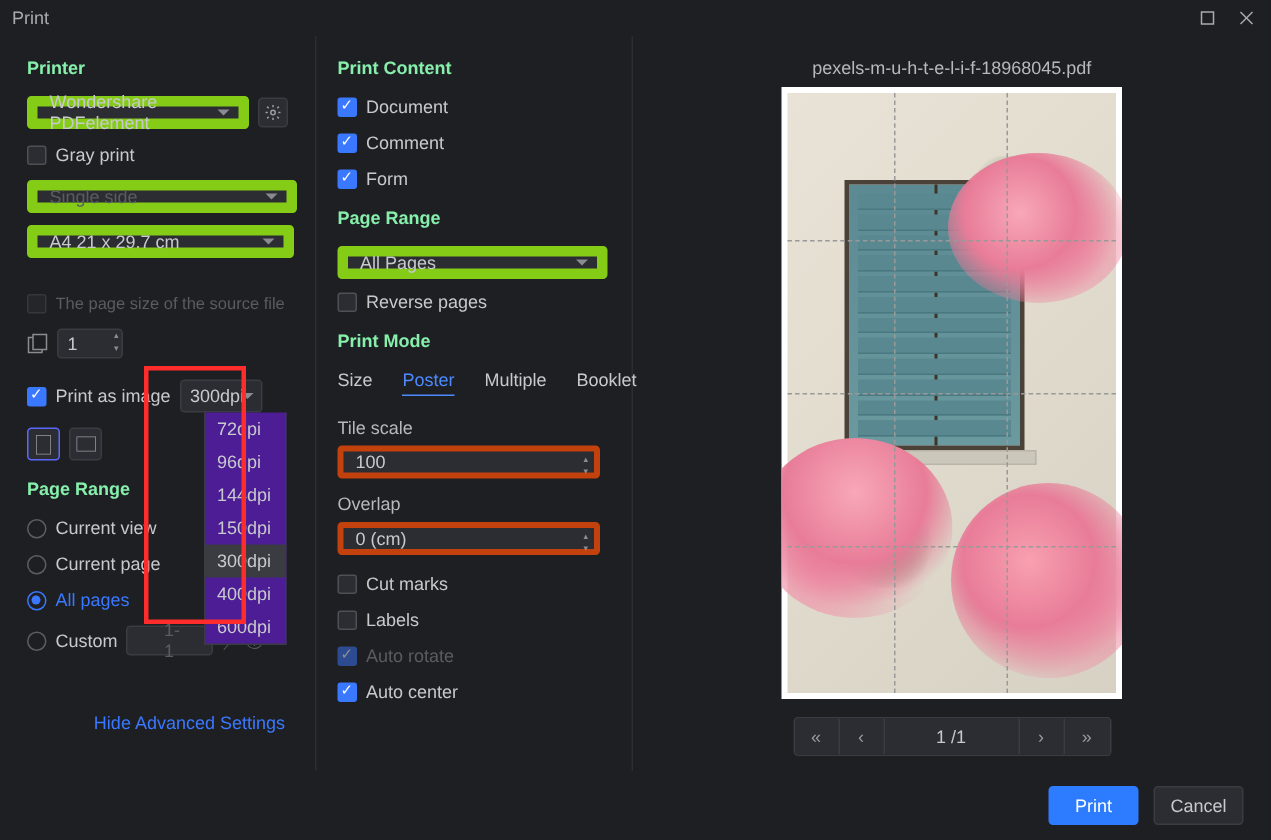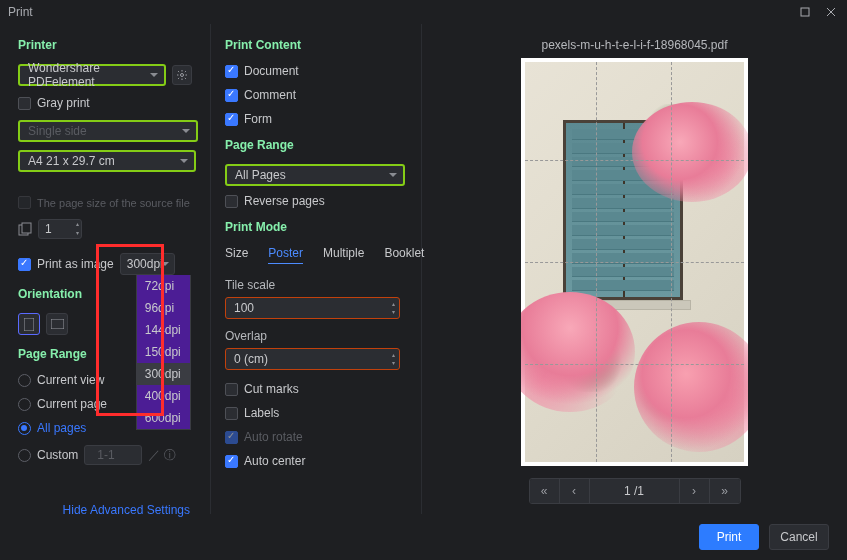--- a/index.html
+++ b/index.html
@@ -6,44 +6,44 @@
   body { background: #1e1f22; color: #c8c9cc; font-size: 12px; width: 847px; height: 560px; overflow: hidden; }
   .titlebar { display: flex; align-items: center; justify-content: space-between; height: 24px; padding: 0 8px; color: #a9abb0; }
   .titlebar-right { display: flex; gap: 10px; }
   .win-btn { width: 16px; height: 16px; display: flex; align-items: center; justify-content: center; cursor: pointer; }
   .main { display: flex; height: calc(100% - 24px - 46px); }
   .col1 { width: 210px; padding: 14px 14px 0 18px; }
   .col2 { width: 212px; padding: 14px 6px 0 14px; border-left: 1px solid #2b2d32; border-right: 1px solid #2b2d32; }
   .col3 { flex: 1; display: flex; flex-direction: column; align-items: center; padding: 14px 0 0 0; position: relative; }
   .section-title { font-weight: 600; color: #86efac; margin-bottom: 12px; }
   .row { display: flex; align-items: center; gap: 6px; margin-bottom: 10px; }
-  .select { position: relative; background: #2b2d32; border: 2px solid #84cc16; border-radius: 3px; height: 22px; display: flex; align-items: center; padding: 0 18px 0 8px; color: #c8c9cc; }
+  .select { position: relative; background: #2b2d32; border: 7px solid #84cc16; border-radius: 3px; height: 22px; display: flex; align-items: center; padding: 0 18px 0 8px; color: #c8c9cc; }
   .select.disabled { color: #5a5c62; }
   .select::after { content: ''; position: absolute; right: 6px; top: 50%; transform: translateY(-50%); width: 0; height: 0; border-left: 4px solid transparent; border-right: 4px solid transparent; border-top: 4px solid #8a8c92; }
   .checkbox { width: 13px; height: 13px; border: 1px solid #4e5056; border-radius: 2px; background: #2b2d32; position: relative; flex-shrink: 0; }
   .checkbox.checked { background: #3a78ff; border-color: #3a78ff; }
   .checkbox.checked::after { content: '✓'; color: #fff; font-size: 10px; position: absolute; top: -2px; left: 1px; }
   .checkbox.disabled { opacity: 0.5; }
   .radio { width: 13px; height: 13px; border: 1.5px solid #5c5e66; border-radius: 50%; position: relative; flex-shrink: 0; }
   .radio.checked { border-color: #3a78ff; }
   .radio.checked::after { content: ''; position: absolute; width: 6px; height: 6px; background: #3a78ff; border-radius: 50%; top: 2px; left: 2px; }
   .gear-btn { width: 20px; height: 20px; border: 1px solid #3a3c42; border-radius: 3px; display: flex; align-items: center; justify-content: center; background: #2b2d32; }
   .muted { color: #5a5c62; }
   .num-input { background: #2b2d32; border: 1px solid #3a3c42; border-radius: 3px; height: 20px; width: 44px; display: flex; align-items: center; padding: 0 16px 0 6px; position: relative; }
   .num-input::after { content: '▴\A▾'; white-space: pre; position: absolute; right: 2px; top: 0; font-size: 6px; line-height: 9px; color: #8a8c92; }
   .orient-btn { width: 22px; height: 22px; border: 1px solid #3a3c42; border-radius: 3px; background: #2b2d32; display: flex; align-items: center; justify-content: center; }
   .orient-btn.active { border-color: #5a6aff; }
-  .small-input { background: #2b2d32; border: 1px solid #3a3c42; border-radius: 3px; height: 20px; width: 58px; padding: 0 12px; color: #5a5c62; display: flex; align-items: center; }
+  .small-input { background: #2b2d32; border: 1px solid #3a3c42; border-radius: 3px; height: 20px; width: 58px; padding: 0 24px; color: #5a5c62; display: flex; align-items: center; }
   .link { color: #3a78ff; }
   .advanced { text-align: right; margin-top: 38px; padding-right: 6px; }
   .mode-tabs { display: flex; gap: 20px; margin-bottom: 14px; color: #c8c9cc; }
   .mode-tab { padding-bottom: 3px; }
   .mode-tab.active { color: #4c8bff; border-bottom: 1px solid #4c8bff; }
   .field-label { color: #b6b8bc; margin-bottom: 5px; }
-  .wide-input { width: 175px; height: 22px; background: #2b2d32; border: 1px solid #c2410c; border-radius: 3px; padding: 0 18px 0 8px; display: flex; align-items: center; position: relative; }
+  .wide-input { width: 175px; height: 22px; background: #2b2d32; border: 4px solid #c2410c; border-radius: 3px; padding: 0 18px 0 8px; display: flex; align-items: center; position: relative; }
   .wide-input::after { content: '▴\A▾'; white-space: pre; position: absolute; right: 4px; top: 2px; font-size: 6px; line-height: 8px; color: #8a8c92; }
   .preview-title { color: #b6b8bc; margin-bottom: 6px; }
   .preview { width: 227px; height: 408px; background: #fff; position: relative; overflow: hidden; }
   .preview-img { position: absolute; inset: 4px; }
   .grid-line-v { position: absolute; top: 4px; bottom: 4px; border-left: 1px dashed #999; }
   .grid-line-h { position: absolute; left: 4px; right: 4px; border-top: 1px dashed #999; }
   .pager { display: flex; align-items: center; gap: 0; margin-top: 12px; border: 1px solid #3a3c42; border-radius: 3px; overflow: hidden; }
   .pager-btn { width: 30px; height: 24px; background: #2b2d32; display: flex; align-items: center; justify-content: center; border-right: 1px solid #3a3c42; color: #9a9ca2; }
   .pager-btn:last-child { border-right: none; }
   .pager-mid { width: 90px; height: 24px; background: #2b2d32; display: flex; align-items: center; justify-content: center; border-right: 1px solid #3a3c42; }
@@ -146,21 +146,20 @@
           <div class="dpi-opt">150dpi</div>
           <div class="dpi-opt sel">300dpi</div>
           <div class="dpi-opt">400dpi</div>
           <div class="dpi-opt">600dpi</div>
         </div>
       </div>
     </div>
 
     <div class="highlight-box" style="top:220px; left:96px; width:68px; height:172px;"></div>
 
-    <div class="section-title" style="margin-top:12px;">Orientation</div>
     <div class="row">
       <div class="orient-btn active">
           <svg width="10" height="13">
             <rect x="0" y="0" width="10" height="13" fill="none" stroke="#9a9ca2"></rect>
           </svg>
         </div>
       <div class="orient-btn">
           <svg width="13" height="10">
             <rect x="0" y="0" width="13" height="10" fill="none" stroke="#9a9ca2"></rect>
           </svg>

